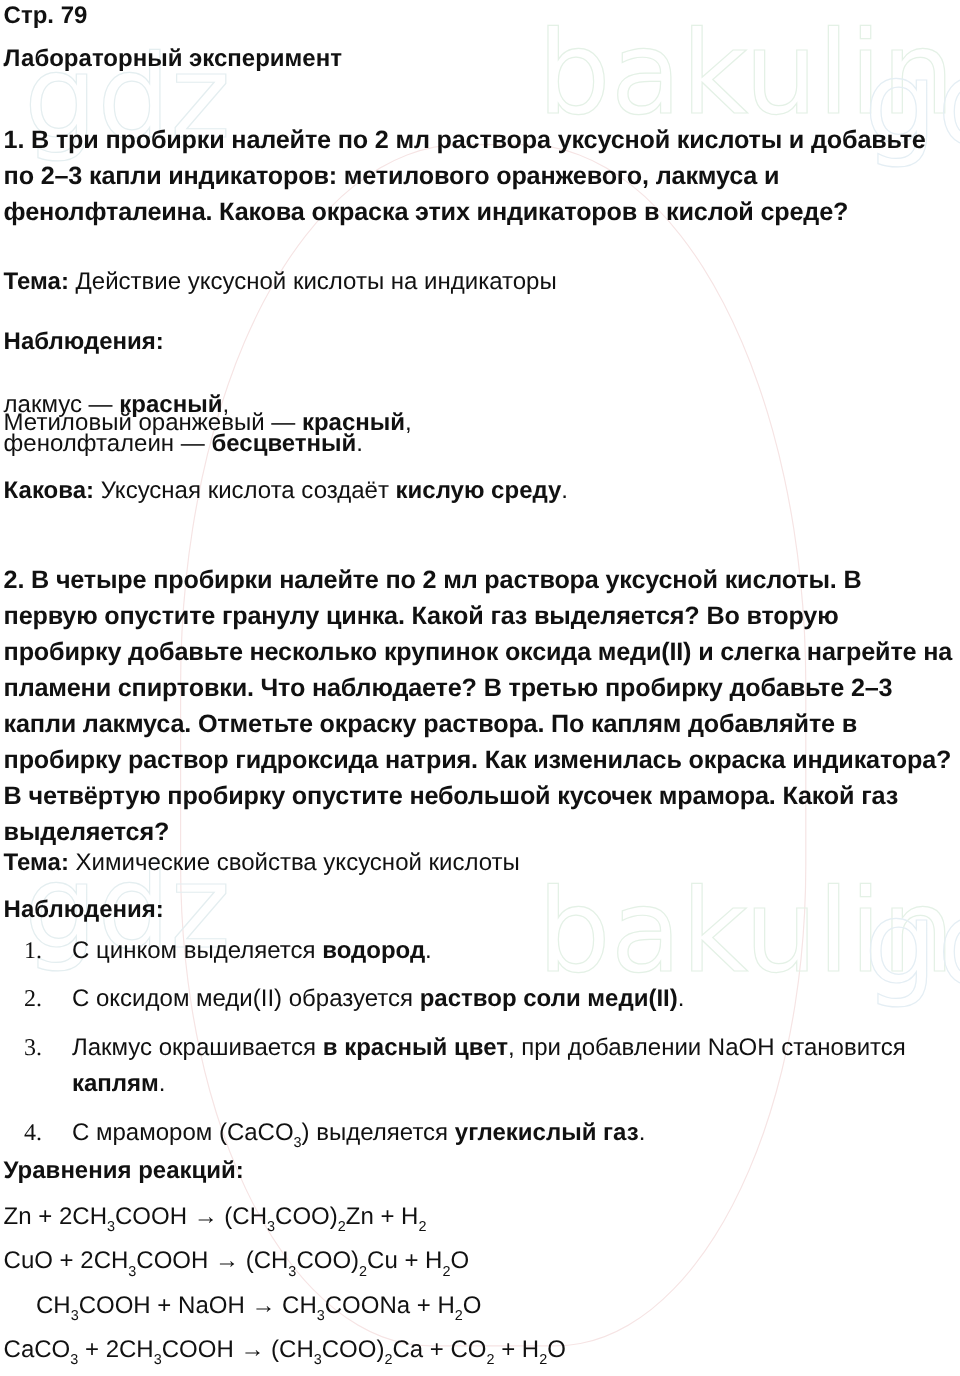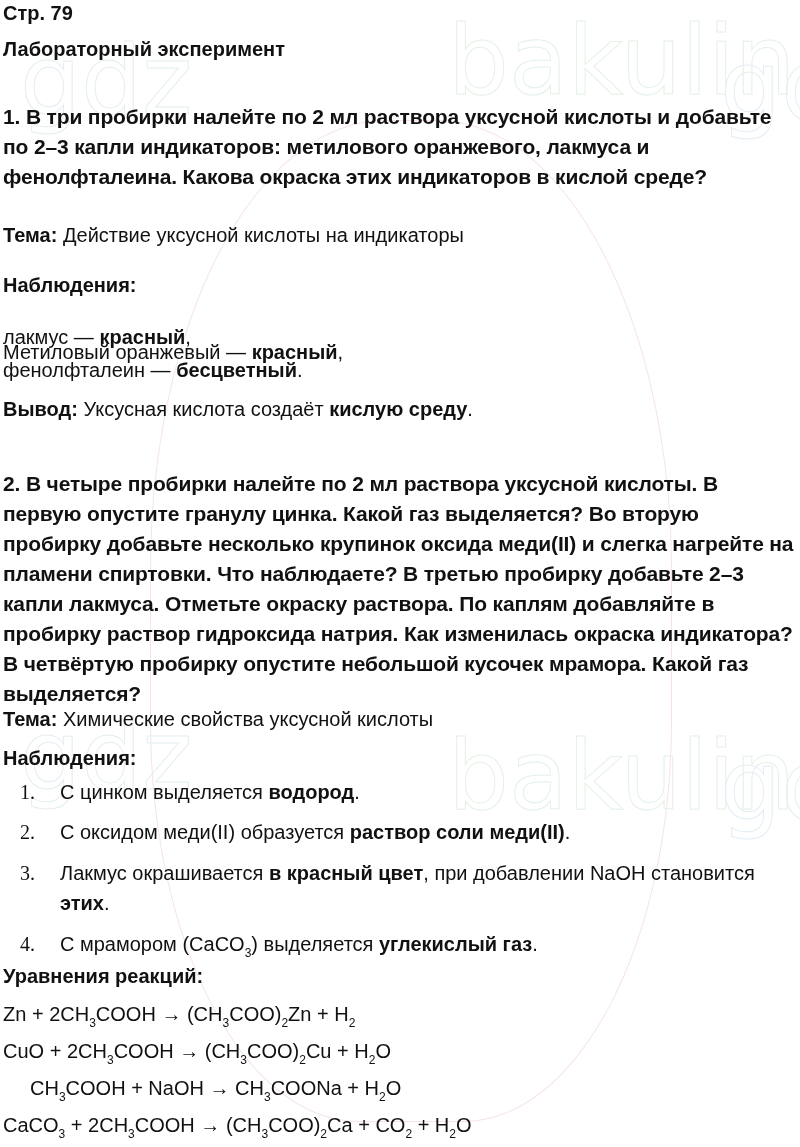--- a/index.html
+++ b/index.html
@@ -142,21 +142,21 @@
     <span>Метиловый оранжевый — </span><span class="b">красный</span><span>,</span>
   </div>
   <div class="line" style="top:324px;text-align:right;">
     <span>лакмус — </span><span class="b">красный</span><span>,</span>
   </div>
   <div class="line" style="top:357px;">
     <span>фенолфталеин — </span><span class="b">бесцветный</span><span>.</span>
   </div>
 
   <div class="line" style="top:396px;">
-    <span class="b">Вывод:</span><span> Уксусная кислота создаёт </span><span class="b">кислую среду</span><span>.</span>
+    <span class="b">Какова:</span><span> Уксусная кислота создаёт </span><span class="b">кислую среду</span><span>.</span>
   </div>
 
   <div class="task task-2">2. В четыре пробирки налейте по 2 мл раствора уксусной кислоты. В первую опустите гранулу цинка. Какой газ выделяется? Во вторую пробирку добавьте несколько крупинок оксида меди(II) и слегка нагрейте на пламени спиртовки. Что наблюдаете? В третью пробирку добавьте 2–3 капли лакмуса. Отметьте окраску раствора. По каплям добавляйте в пробирку раствор гидроксида натрия. Как изменилась окраска индикатора? В четвёртую пробирку опустите небольшой кусочек мрамора. Какой газ выделяется?</div>
 
   <div class="line" style="top:706px;">
     <span class="b">Тема:</span><span> Химические свойства уксусной кислоты</span>
   </div>
 
   <div class="line b" style="top:745px;">Наблюдения:</div>
 
@@ -164,21 +164,21 @@
     <li>
       <span class="num">1.</span>
       <span>С цинком выделяется </span><span class="b">водород</span><span>.</span>
     </li>
     <li>
       <span class="num">2.</span>
       <span>С оксидом меди(II) образуется </span><span class="b">раствор соли меди(II)</span><span>.</span>
     </li>
     <li class="multi">
       <span class="num">3.</span>
-      <span>Лакмус окрашивается </span><span class="b">в красный цвет</span><span>, при добавлении NaOH становится </span><span class="b">этих</span><span>.</span>
+      <span>Лакмус окрашивается </span><span class="b">в красный цвет</span><span>, при добавлении NaOH становится </span><span class="b">каплям</span><span>.</span>
     </li>
     <li>
       <span class="num">4.</span>
       <span>С мрамором (CaCO</span><sub>3</sub><span>) выделяется </span><span class="b">углекислый газ</span><span>.</span>
     </li>
   </ol>
 
   <div class="line b" style="top:963px;">Уравнения реакций:</div>
 
   <div class="eq" style="top:1001px;">

